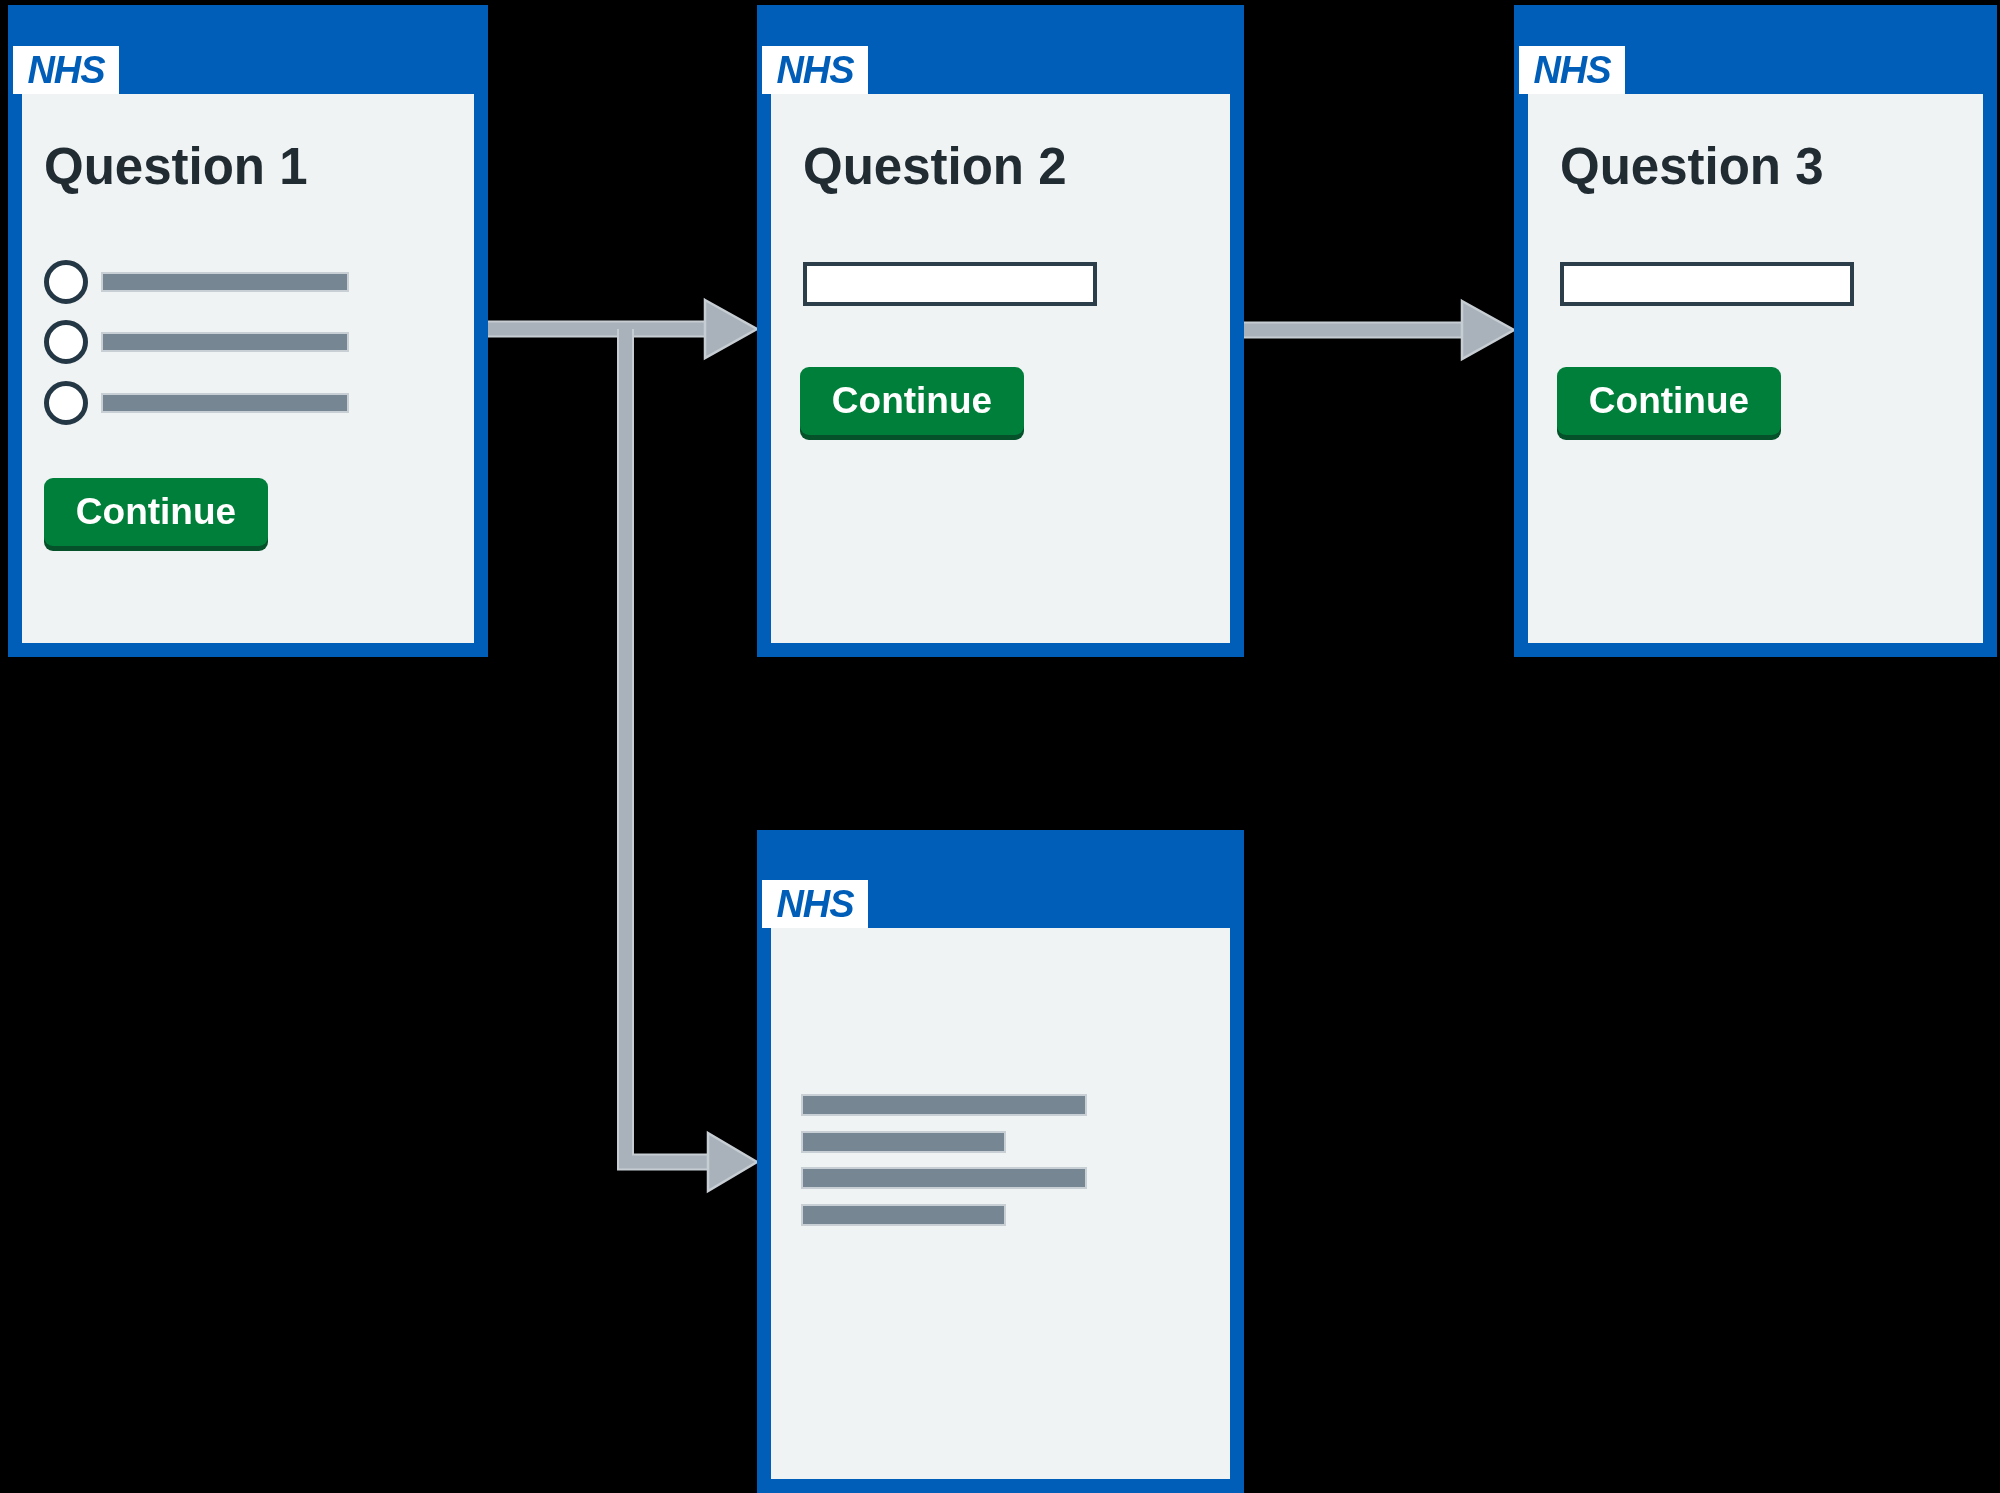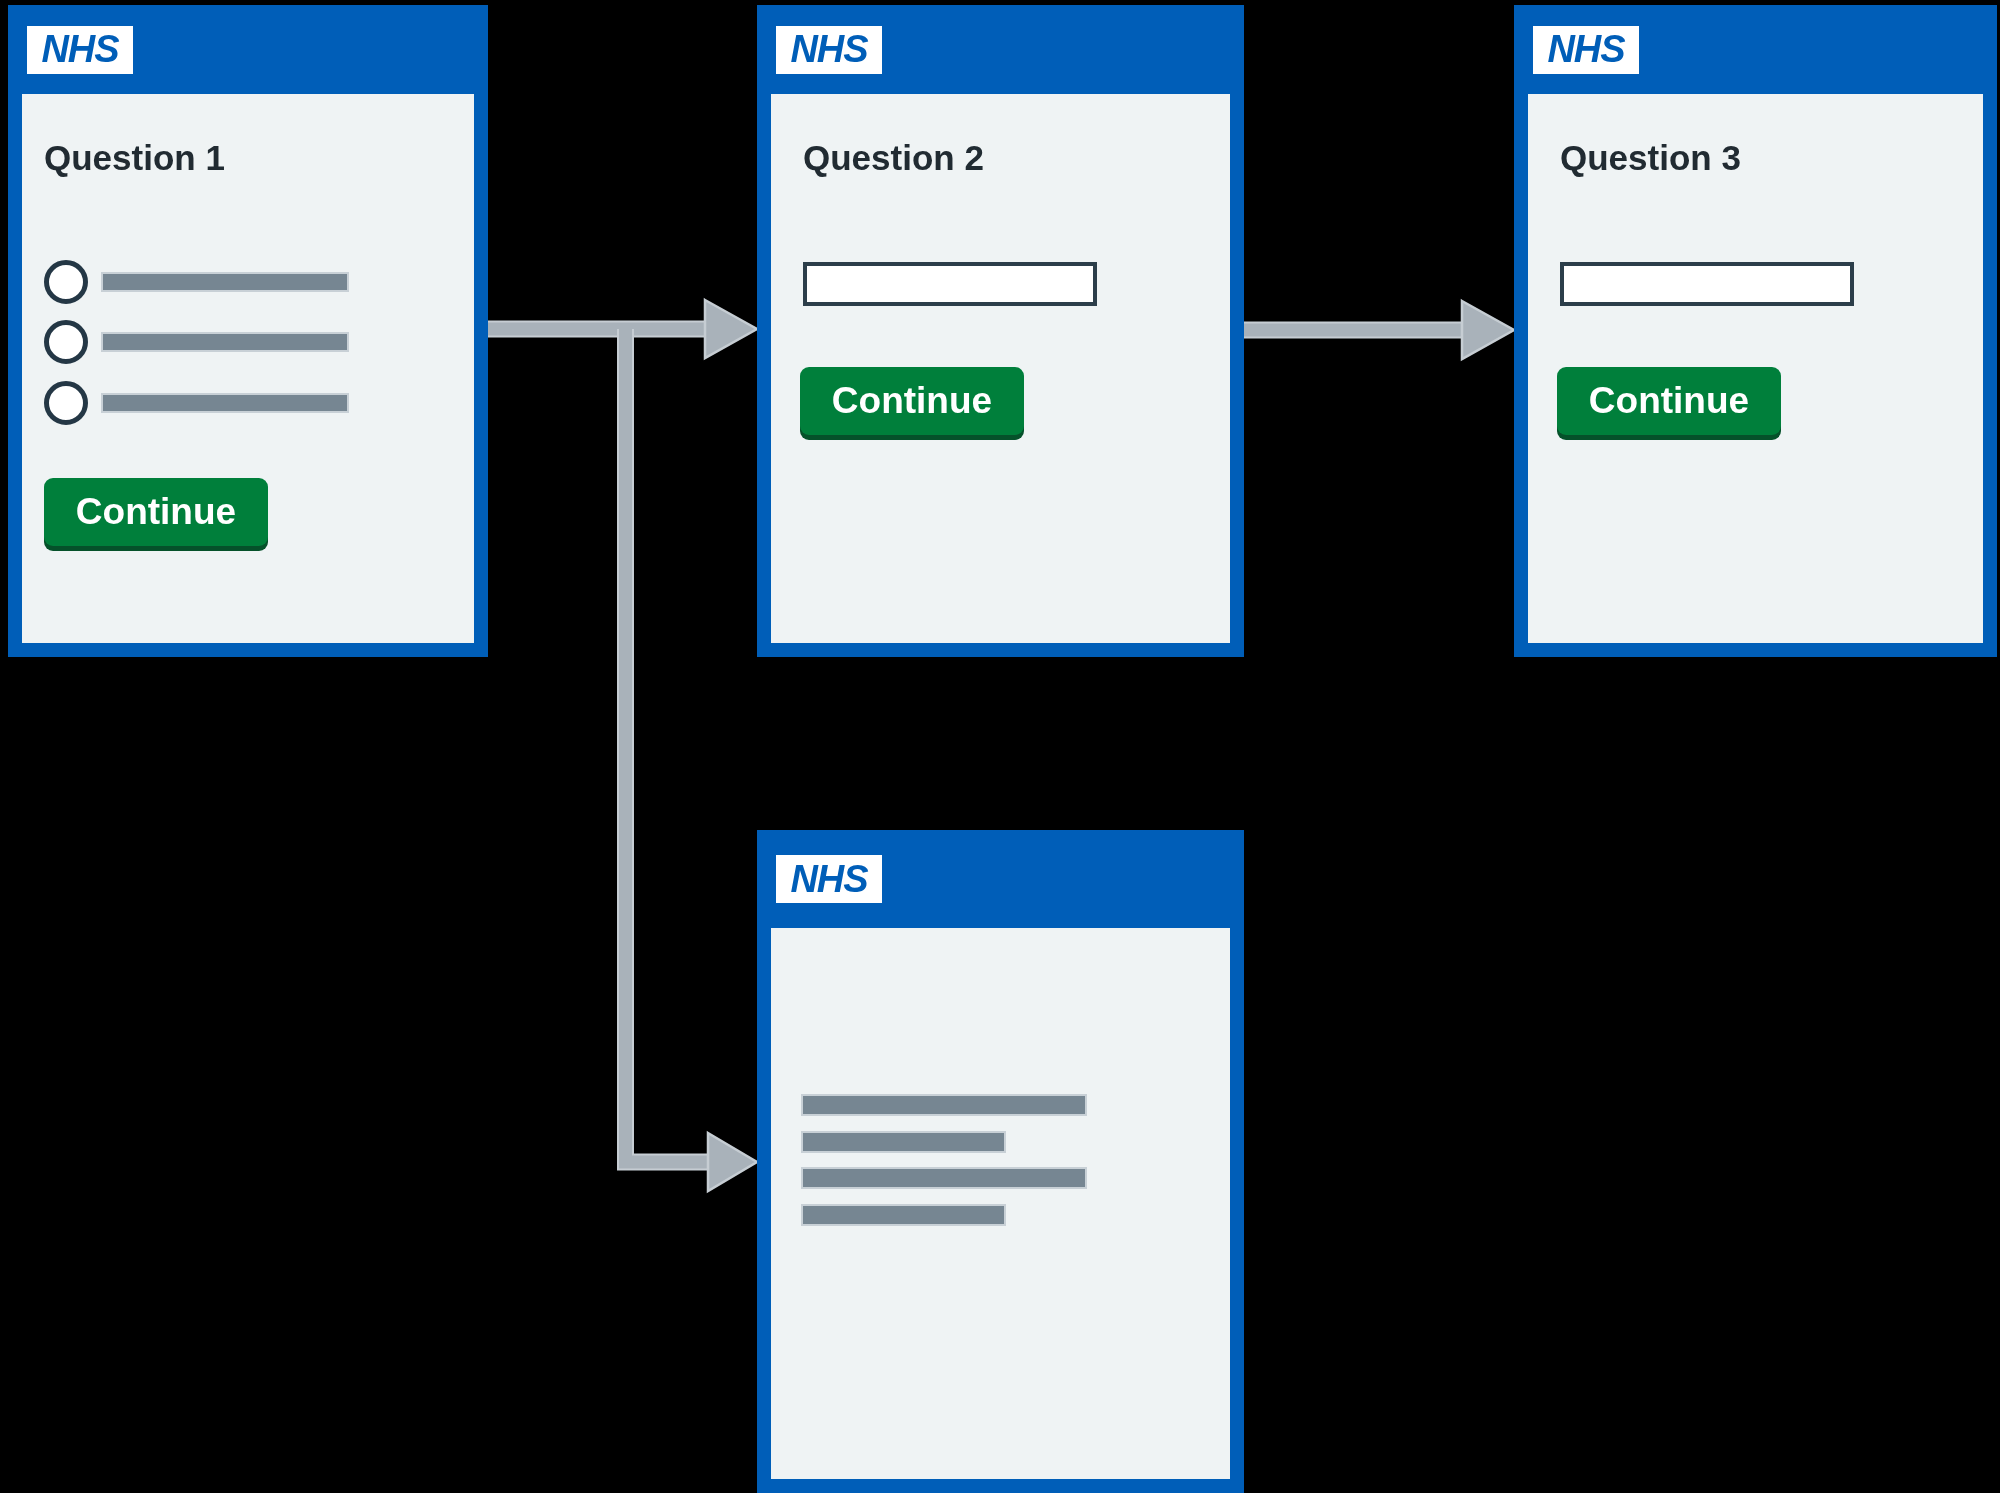--- a/index.html
+++ b/index.html
@@ -31,33 +31,33 @@
   .arrow-outline{stroke:var(--arrow-outline);stroke-width:17;fill:none;}
   .arrow-shaft{stroke:var(--arrow-fill);stroke-width:13;fill:none;}
   .arrow-head{fill:var(--arrow-fill);stroke:var(--arrow-outline);stroke-width:2.5;}
 
   .card{position:absolute;background:var(--nhs-blue);z-index:2;}
   #card-q1{left:8px;top:5px;width:480px;height:652px;}
   #card-q2{left:757px;top:5px;width:487px;height:652px;}
   #card-q3{left:1514px;top:5px;width:483px;height:652px;}
   #card-ne{left:757px;top:830px;width:487px;height:663px;}
 
-  .card-header{height:89px;display:flex;align-items:center;padding-left:19px;}
+  .card-header{height:89px;display:flex;align-items:flex-end;padding-left:5px;}
   #card-ne .card-header{height:98px;}
   .nhs-logo{
     width:106px;height:48px;background:var(--logo-bg);
     color:var(--nhs-blue);font-weight:bold;font-style:italic;
     font-size:38px;letter-spacing:-1px;
     display:flex;align-items:center;justify-content:center;
     transform:none;
   }
   .card-body{position:absolute;left:14px;right:14px;bottom:14px;top:89px;background:var(--card-body-bg);}
   #card-ne .card-body{top:98px;}
 
-  .card-title{position:absolute;margin:0;font-size:35px;line-height:1.05;font-weight:700;color:var(--heading-text);}
+  .card-title{position:absolute;margin:0;font-size:51px;line-height:1.05;font-weight:700;color:var(--heading-text);}
   #card-q1 .card-title{left:22px;top:46px;}
   #card-q2 .card-title,#card-q3 .card-title{left:32px;top:46px;}
   #card-ne .card-title{left:32px;top:44px;}
 
   .radio-circle{
     position:absolute;left:22px;width:44px;height:44px;
     border:5px solid var(--radio-border);border-radius:50%;background:#fff;cursor:pointer;
   }
   .radio-bar{
     position:absolute;left:81px;width:244px;height:16px;

